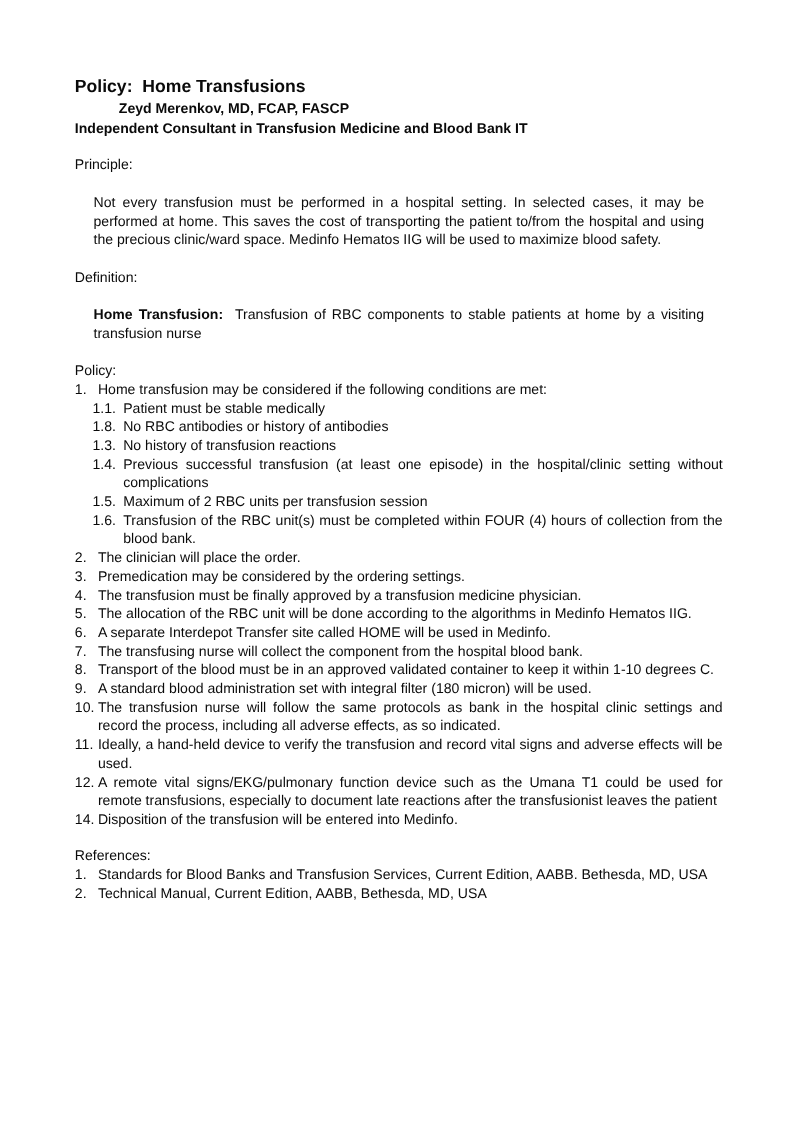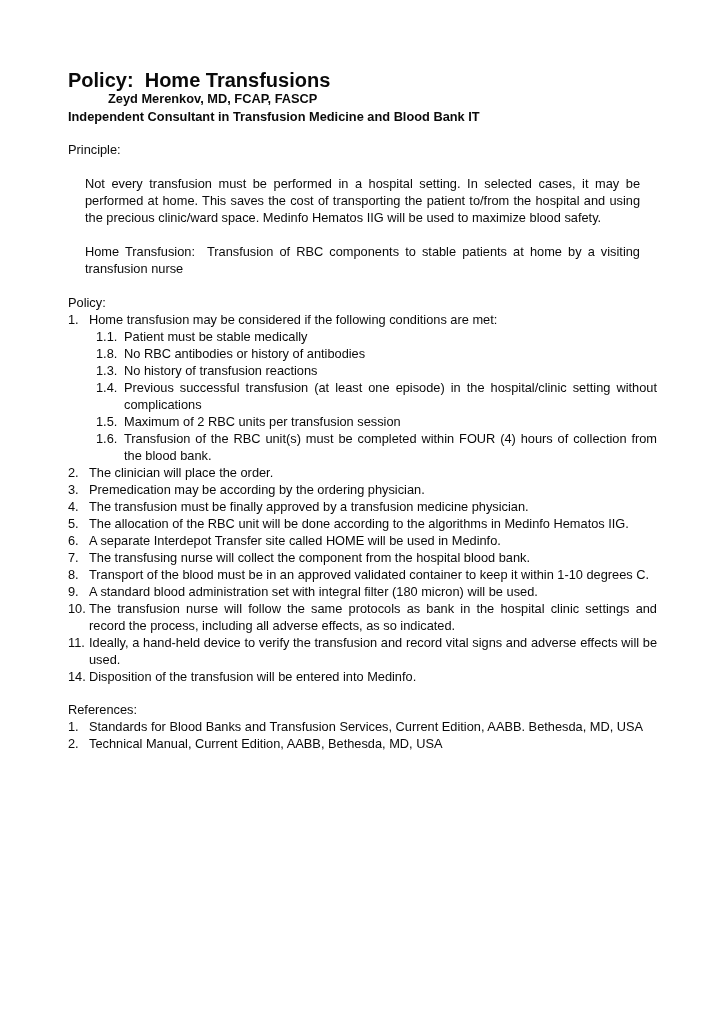--- a/index.html
+++ b/index.html
@@ -15,71 +15,72 @@
   .page {
     position: absolute;
     left: 68px;
     top: 70px;
     width: 589px;
     font-size: 12.8px;
     line-height: 17px;
     -webkit-font-smoothing: antialiased;
   }
   .doc-title {
-    font-size: 20px;
+    font-size: 16px;
     font-weight: bold;
     line-height: 20px;
     margin: 0;
     white-space: pre-wrap;
   }
   .author-line {
     font-weight: bold;
     line-height: 18px;
     margin-left: 40px;
   }
   .author-role-line {
     font-weight: bold;
     line-height: 17px;
   }
   .section { margin-top: 16px; }
   .heading { font-weight: normal; }
   .body-text {
     margin: 17px;
     text-align: justify;
   }
-  .term { font-weight: normal; }
+  .term { font-weight: bold; }
   .list { margin: 0; }
   .li { display: flex; }
   .li .num {
     flex: 0 0 21px;
     white-space: nowrap;
   }
   .li .li-text {
     flex: 1;
     text-align: justify;
   }
-  .li.sub { margin-left: 28px; }
+  .li.sub { margin-left: 16px; }
   .li.sub .num { flex: 0 0 28px; }
   .italic { }
 </style>
 </head>
 <body>
 
 <div class="page">
 
   <h1 class="doc-title">Policy:  Home Transfusions</h1>
   <div class="author-line">Zeyd Merenkov, MD, FCAP, FASCP</div>
   <div class="author-role-line">Independent Consultant in Transfusion Medicine and Blood Bank IT</div>
 
   <div class="section">
     <div class="heading">Principle:</div>
     <p class="body-text">Not every transfusion must be performed in a hospital setting.  In selected cases, it may be performed at home.  This saves the cost of transporting the patient to/from the hospital and using the precious clinic/ward space.  Medinfo Hematos IIG will be used to maximize blood safety.</p>
   </div>
 
   <div class="section">
+    <div class="heading">Definition:</div>
     <p class="body-text"><span class="term">Home Transfusion:</span>&nbsp; <span>Transfusion of RBC components to stable patients at home by a visiting transfusion nurse</span></p>
   </div>
 
   <div class="section">
     <div class="heading">Policy:</div>
     <div class="list">
 
       <div class="li">
         <span class="num">1.</span>
         <div class="li-text">Home transfusion may be considered if the following conditions are met:</div>
@@ -109,21 +110,21 @@
         <span class="num">1.6.</span>
         <div class="li-text">Transfusion of the RBC unit(s) must be completed within FOUR (4) hours of collection from the blood bank.</div>
       </div>
 
       <div class="li">
         <span class="num">2.</span>
         <div class="li-text">The clinician will place the order.</div>
       </div>
       <div class="li">
         <span class="num">3.</span>
-        <div class="li-text">Premedication may be according by the ordering physician.</div>
+        <div class="li-text">Premedication may be considered by the ordering settings.</div>
       </div>
       <div class="li">
         <span class="num">4.</span>
         <div class="li-text">The transfusion must be finally approved by a transfusion medicine physician.</div>
       </div>
       <div class="li">
         <span class="num">5.</span>
         <div class="li-text">The allocation of the RBC unit will be done according to the algorithms in Medinfo Hematos IIG.</div>
       </div>
       <div class="li">
@@ -144,20 +145,24 @@
       </div>
       <div class="li">
         <span class="num">10.</span>
         <div class="li-text">The transfusion nurse will follow the same protocols  as bank in the hospital clinic settings and record the process, including all adverse effects, as so indicated.</div>
       </div>
       <div class="li">
         <span class="num">11.</span>
         <div class="li-text">Ideally, a hand-held device to verify the transfusion and record vital signs and adverse effects will be used.</div>
       </div>
       <div class="li">
+        <span class="num">12.</span>
+        <div class="li-text">A remote vital signs/EKG/pulmonary function device such as the Umana T1 could be used for remote transfusions, especially to document late reactions after the transfusionist leaves the patient</div>
+      </div>
+      <div class="li">
         <span class="num">14.</span>
         <div class="li-text">Disposition of the transfusion will be entered into Medinfo.</div>
       </div>
 
     </div>
   </div>
 
   <div class="section">
     <div class="heading">References:</div>
     <div class="list">

